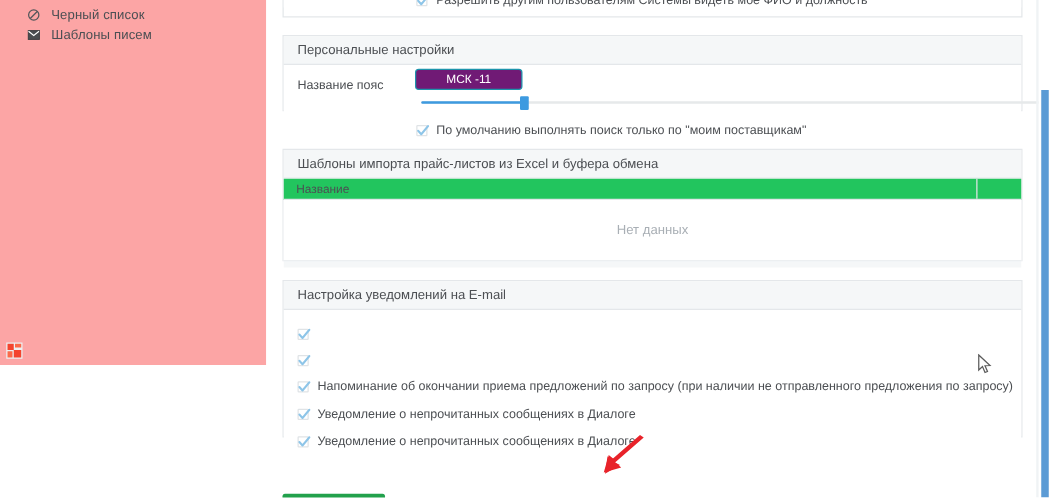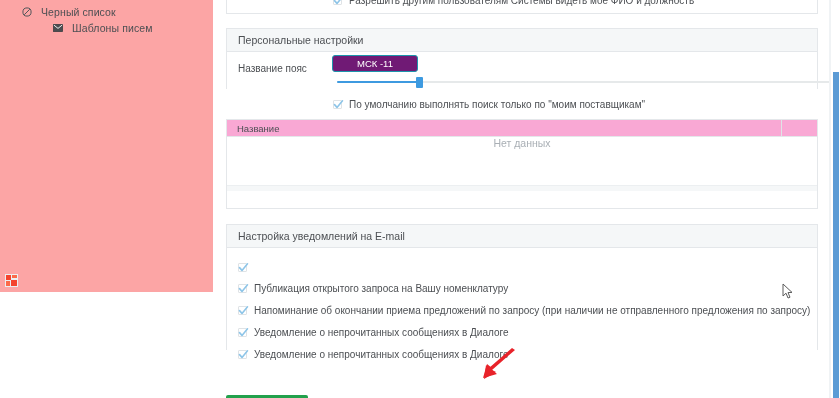--- a/index.html
+++ b/index.html
@@ -21,21 +21,21 @@
   }
   .side-item {
     position: absolute;
     left: 22px;
     display: flex; align-items: center;
     gap: 9px;
     height: 14px;
     white-space: nowrap;
   }
   .side-item-0 { top: 5px; }
-  .side-item-1 { top: 21px; margin-left: 31px; }
+  .side-item-1 { top: 21px; }
   .side-ico {
     width: 10px; height: 10px;
     display: flex; align-items: center; justify-content: center;
     color: #53565a;
     flex: 0 0 auto;
   }
   .side-ico svg { display: block; }
   .side-label {
     font-size: 10.5px;
     color: #4c4f53;
@@ -159,39 +159,39 @@
     border-radius: 1px;
   }
   .row-default-search {
     position: absolute; left: 106px; top: 47px; justify-content: space-between;
   }
 
   
   .panel-import { top: 119px; height: 90px; }
   .thead {
     height: 17px;
-    background: #f9a8d4;
+    background: #22c55e;
     border-bottom: 1px solid #e4e7ea;
     display: flex; align-items: center;
   }
   .th-name {
     padding-left: 10px;
     font-size: 9.5px;
     color: #4c4f53;
     flex: 1 1 auto;
   }
   .th-spacer {
     width: 36px;
     height: 100%;
     border-left: 1px solid #dfe3e6;
     flex: 0 0 auto;
   }
   .tbody-empty {
     height: 48px;
-    display: flex; justify-content: center;
+    display: flex; align-items: center; justify-content: center;
     background: #ffffff;
   }
   .empty-text { font-size: 10.5px; color: #a9afb5; }
   .table-foot {
     height: 6px;
     background: #f5f7f8;
     border-top: 1px solid #eceff1;
   }
 
   
@@ -320,20 +320,21 @@
                 <path d="M1.5 5.6 L4 8.4 L9.5 1.8" fill="none" stroke="#8ec5e8" stroke-width="1.6" stroke-linecap="round" stroke-linejoin="round"></path>
               </svg>
             </span>
             <span class="cblabel">По умолчанию выполнять поиск только по "моим поставщикам"</span>
           </div>
         </div>
       </div>
     </div>
 
     <div class="panel panel-import">
+      <div class="panel-head">Шаблоны импорта прайс-листов из Excel и буфера обмена</div>
       <div class="panel-body">
         <div class="thead">
           <span class="th-name">Название</span>
           <span class="th-spacer"></span>
         </div>
         <div class="tbody-empty">
           <span class="empty-text">Нет данных</span>
         </div>
         <div class="table-foot"></div>
       </div>
@@ -350,21 +351,20 @@
               </svg>
           </span>
         </div>
 
         <div class="cbrow">
           <span class="cbox">
             <svg width="11" height="11" viewBox="0 0 11 11">
                 <path d="M1.5 5.6 L4 8.4 L9.5 1.8" fill="none" stroke="#8ec5e8" stroke-width="1.6" stroke-linecap="round" stroke-linejoin="round"></path>
               </svg>
           </span>
-          <span class="cblabel">Публикация открытого запроса на Вашу номенклатуру</span>
         </div>
 
         <div class="cbrow">
           <span class="cbox">
             <svg width="11" height="11" viewBox="0 0 11 11">
                 <path d="M1.5 5.6 L4 8.4 L9.5 1.8" fill="none" stroke="#8ec5e8" stroke-width="1.6" stroke-linecap="round" stroke-linejoin="round"></path>
               </svg>
           </span>
           <span class="cblabel">Напоминание об окончании приема предложений по запросу (при наличии не отправленного предложения по запросу)</span>
         </div>

